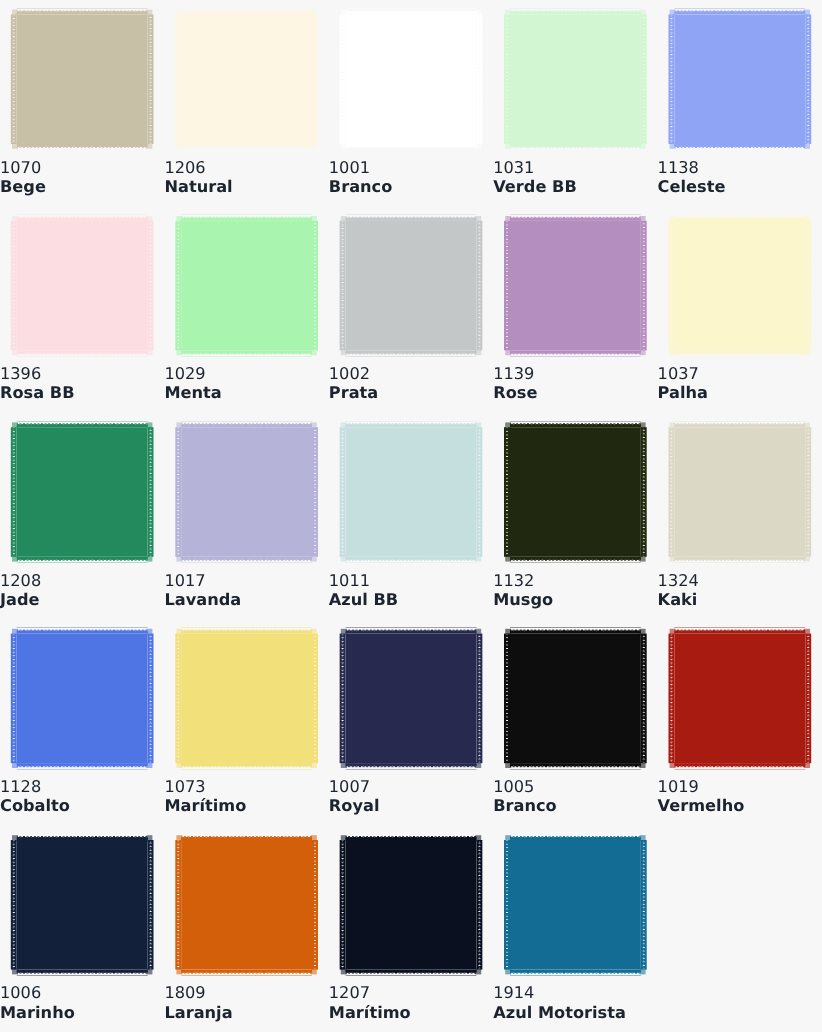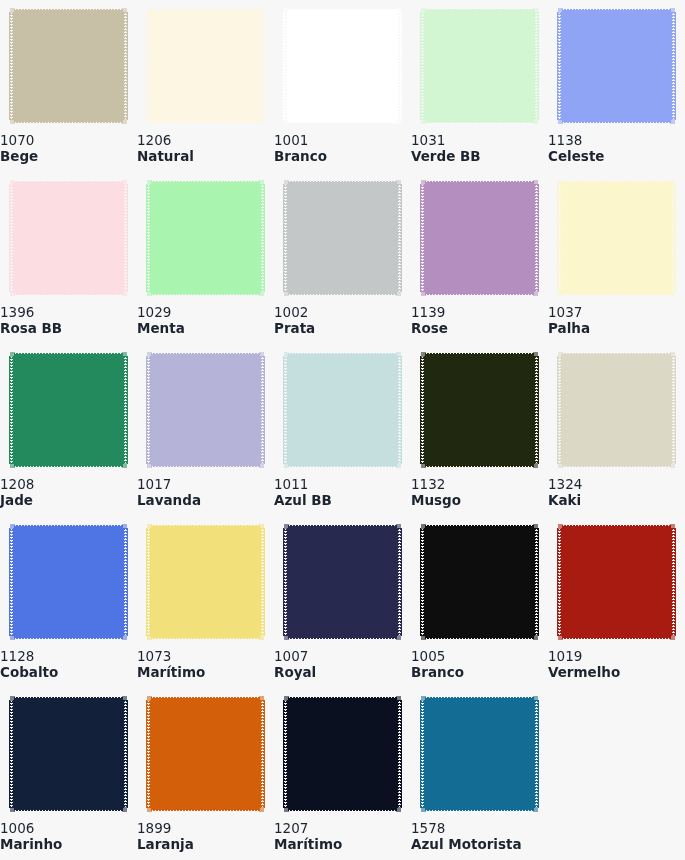--- a/index.html
+++ b/index.html
@@ -531,21 +531,21 @@
           <div class="tooth tooth-bottom"></div>
           <div class="tooth tooth-left"></div>
           <div class="tooth tooth-right"></div>
           <div class="corner tl"></div>
           <div class="corner tr"></div>
           <div class="corner bl"></div>
           <div class="corner br"></div>
         </div>
       </div>
       <div class="chip-label">
-        <span class="chip-code">1899</span>
+        <span class="chip-code">1809</span>
         <span class="chip-name">Laranja</span>
       </div>
     </div>
     <div class="swatch-cell">
       <div class="chip-wrap">
         <div class="chip" style="--sw: #0a1020;">
           <div class="chip-body"></div>
           <div class="tooth tooth-top"></div>
           <div class="tooth tooth-bottom"></div>
           <div class="tooth tooth-left"></div>
@@ -569,17 +569,17 @@
           <div class="tooth tooth-bottom"></div>
           <div class="tooth tooth-left"></div>
           <div class="tooth tooth-right"></div>
           <div class="corner tl"></div>
           <div class="corner tr"></div>
           <div class="corner bl"></div>
           <div class="corner br"></div>
         </div>
       </div>
       <div class="chip-label">
-        <span class="chip-code">1578</span>
+        <span class="chip-code">1914</span>
         <span class="chip-name">Azul Motorista</span>
       </div>
     </div>
   </div>
 
 </body></html>

